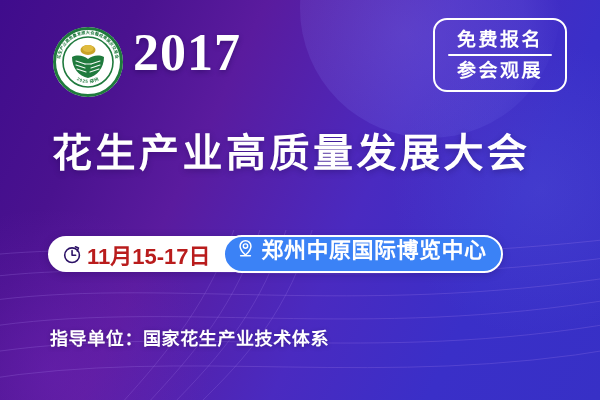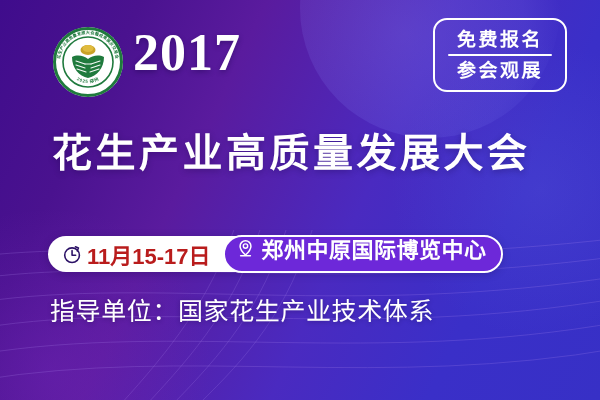--- a/index.html
+++ b/index.html
@@ -174,21 +174,21 @@
     font-weight: 700;
     letter-spacing: 0px;
     white-space: nowrap;
   }
   .info-venue {
     display: flex;
     align-items: center;
     gap: 5px;
     padding: 0 14px 12px 10px;
     margin: -1px -1px -1px 0;
-    background: #6d28d9;
+    background: #3b82f6;
     border: 2px solid #ffffff;
     border-radius: 19px;
     box-sizing: content-box;
     color: #ffffff;
     font-size: 22px;
     font-weight: 700;
     letter-spacing: 0.5px;
     white-space: nowrap;
   }
   .pill-icon {
@@ -201,26 +201,27 @@
   }
 
   
   .org-block {
     position: absolute;
     left: 50px;
     top: 292px;
   }
   .org-line {
     color: #ffffff;
-    font-size: 25px;
-    font-weight: 400;
+    font-size: 18px;
+    font-weight: 700;
     line-height: 38px;
     letter-spacing: 0.6px;
     white-space: nowrap;
     text-shadow: 0 1px 4px rgba(20,0,60,0.35);
+    margin-top: 28px;
   }
 </style>
 </head>
 <body>
 
 <div id="poster">
 
   <div class="bg-glow-circle"></div>
   <div class="bg-glow-right"></div>
   <div class="bg-glow-left"></div>

